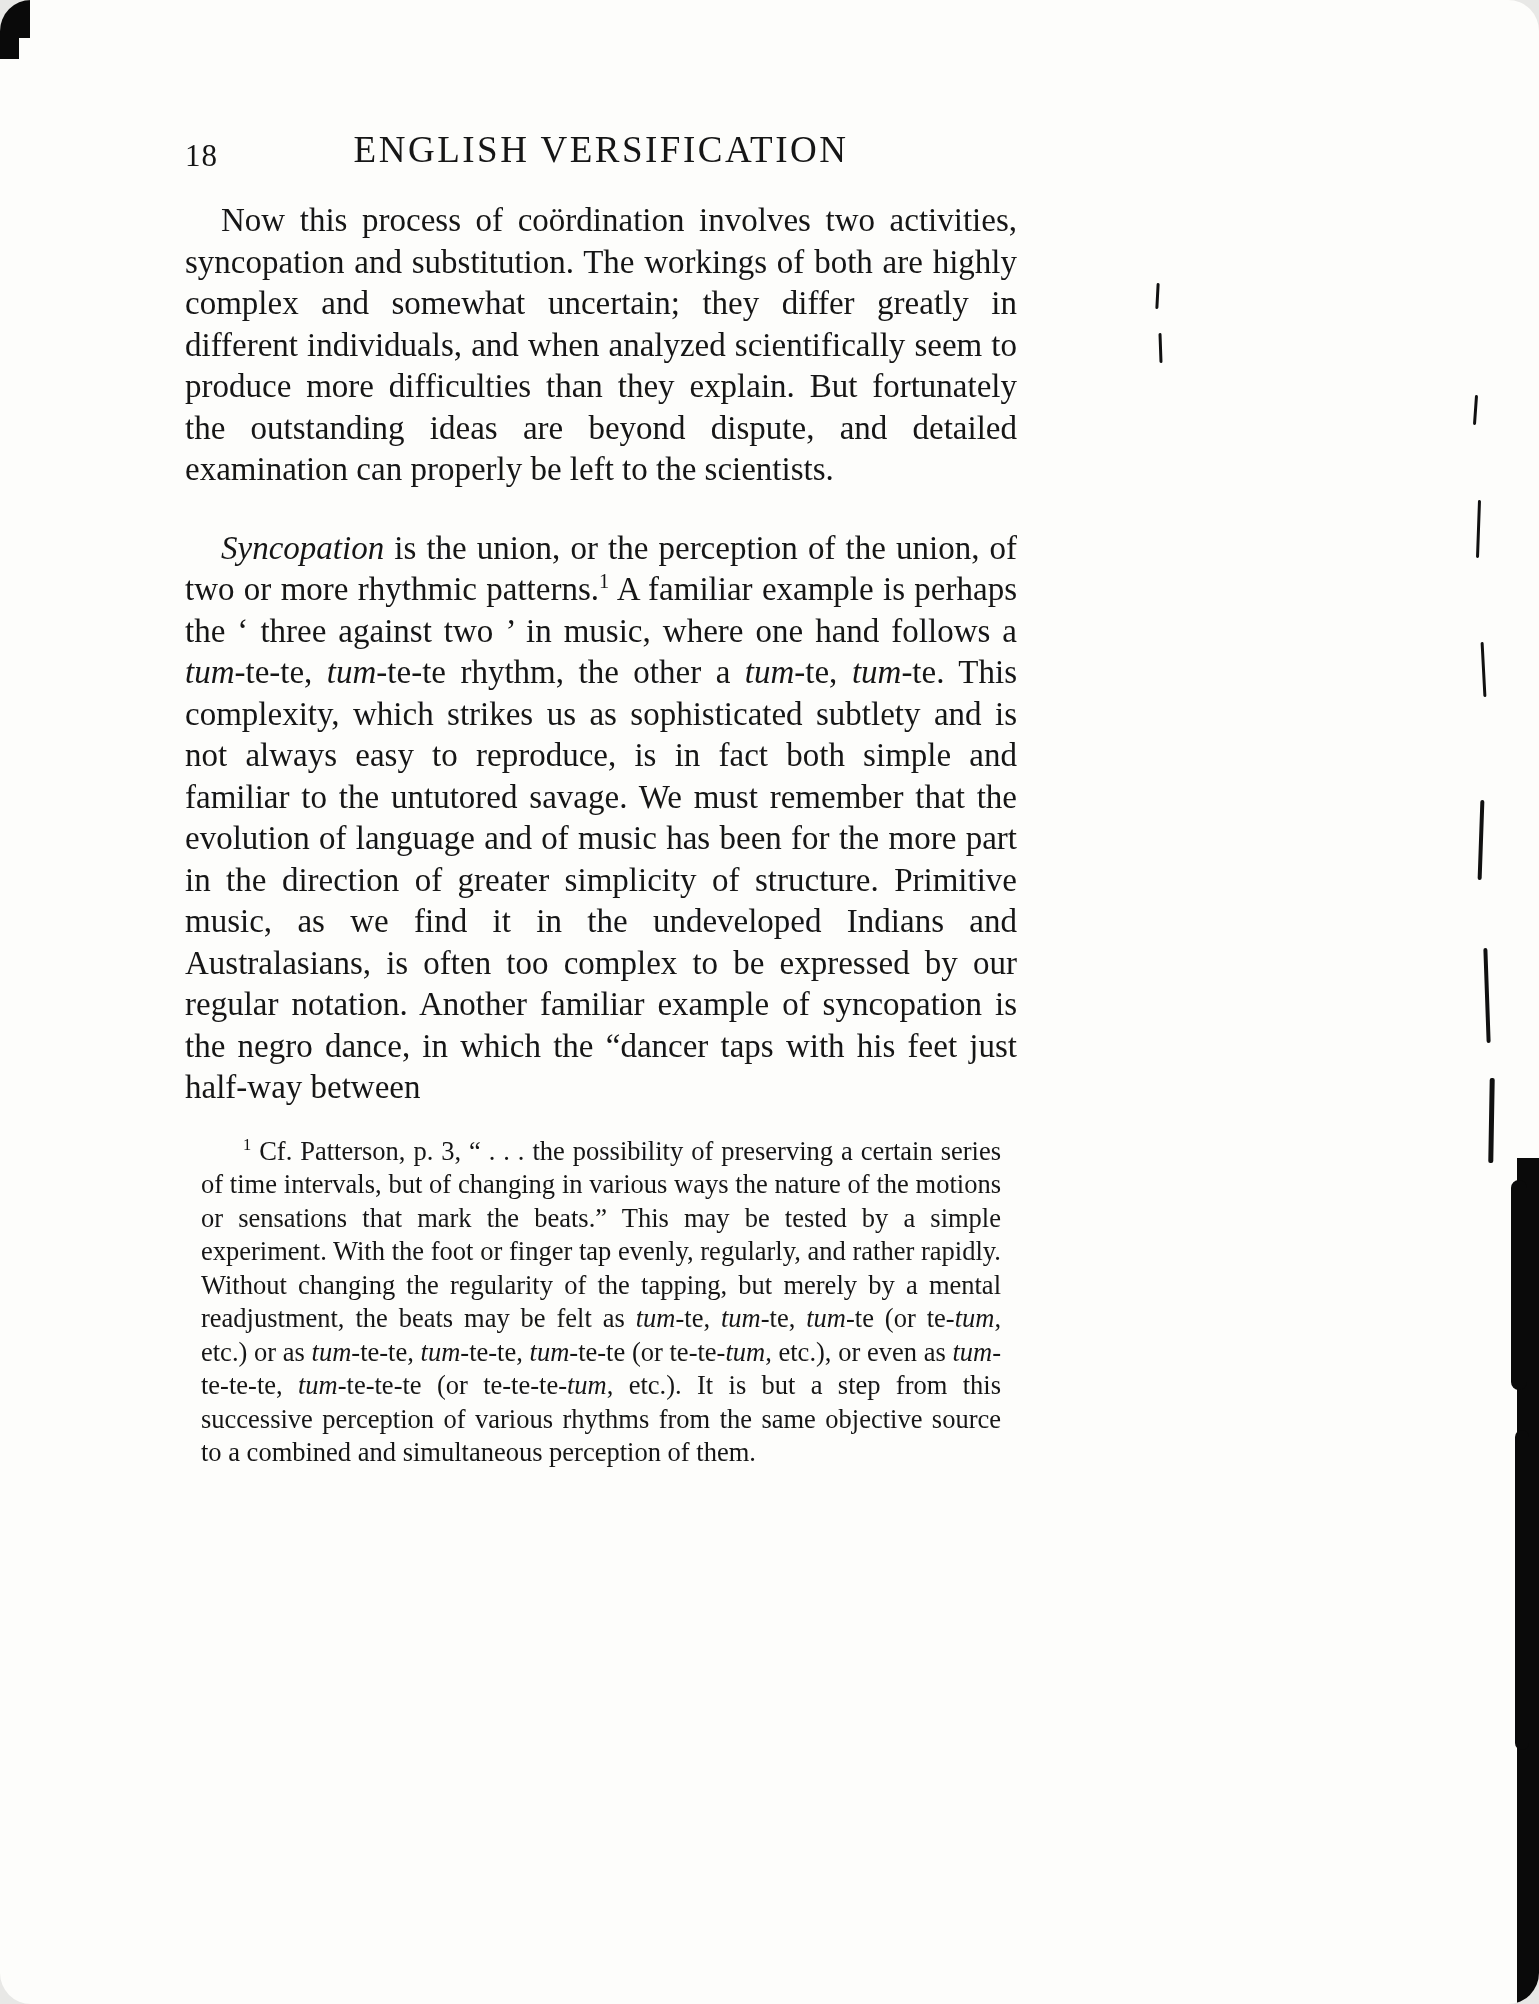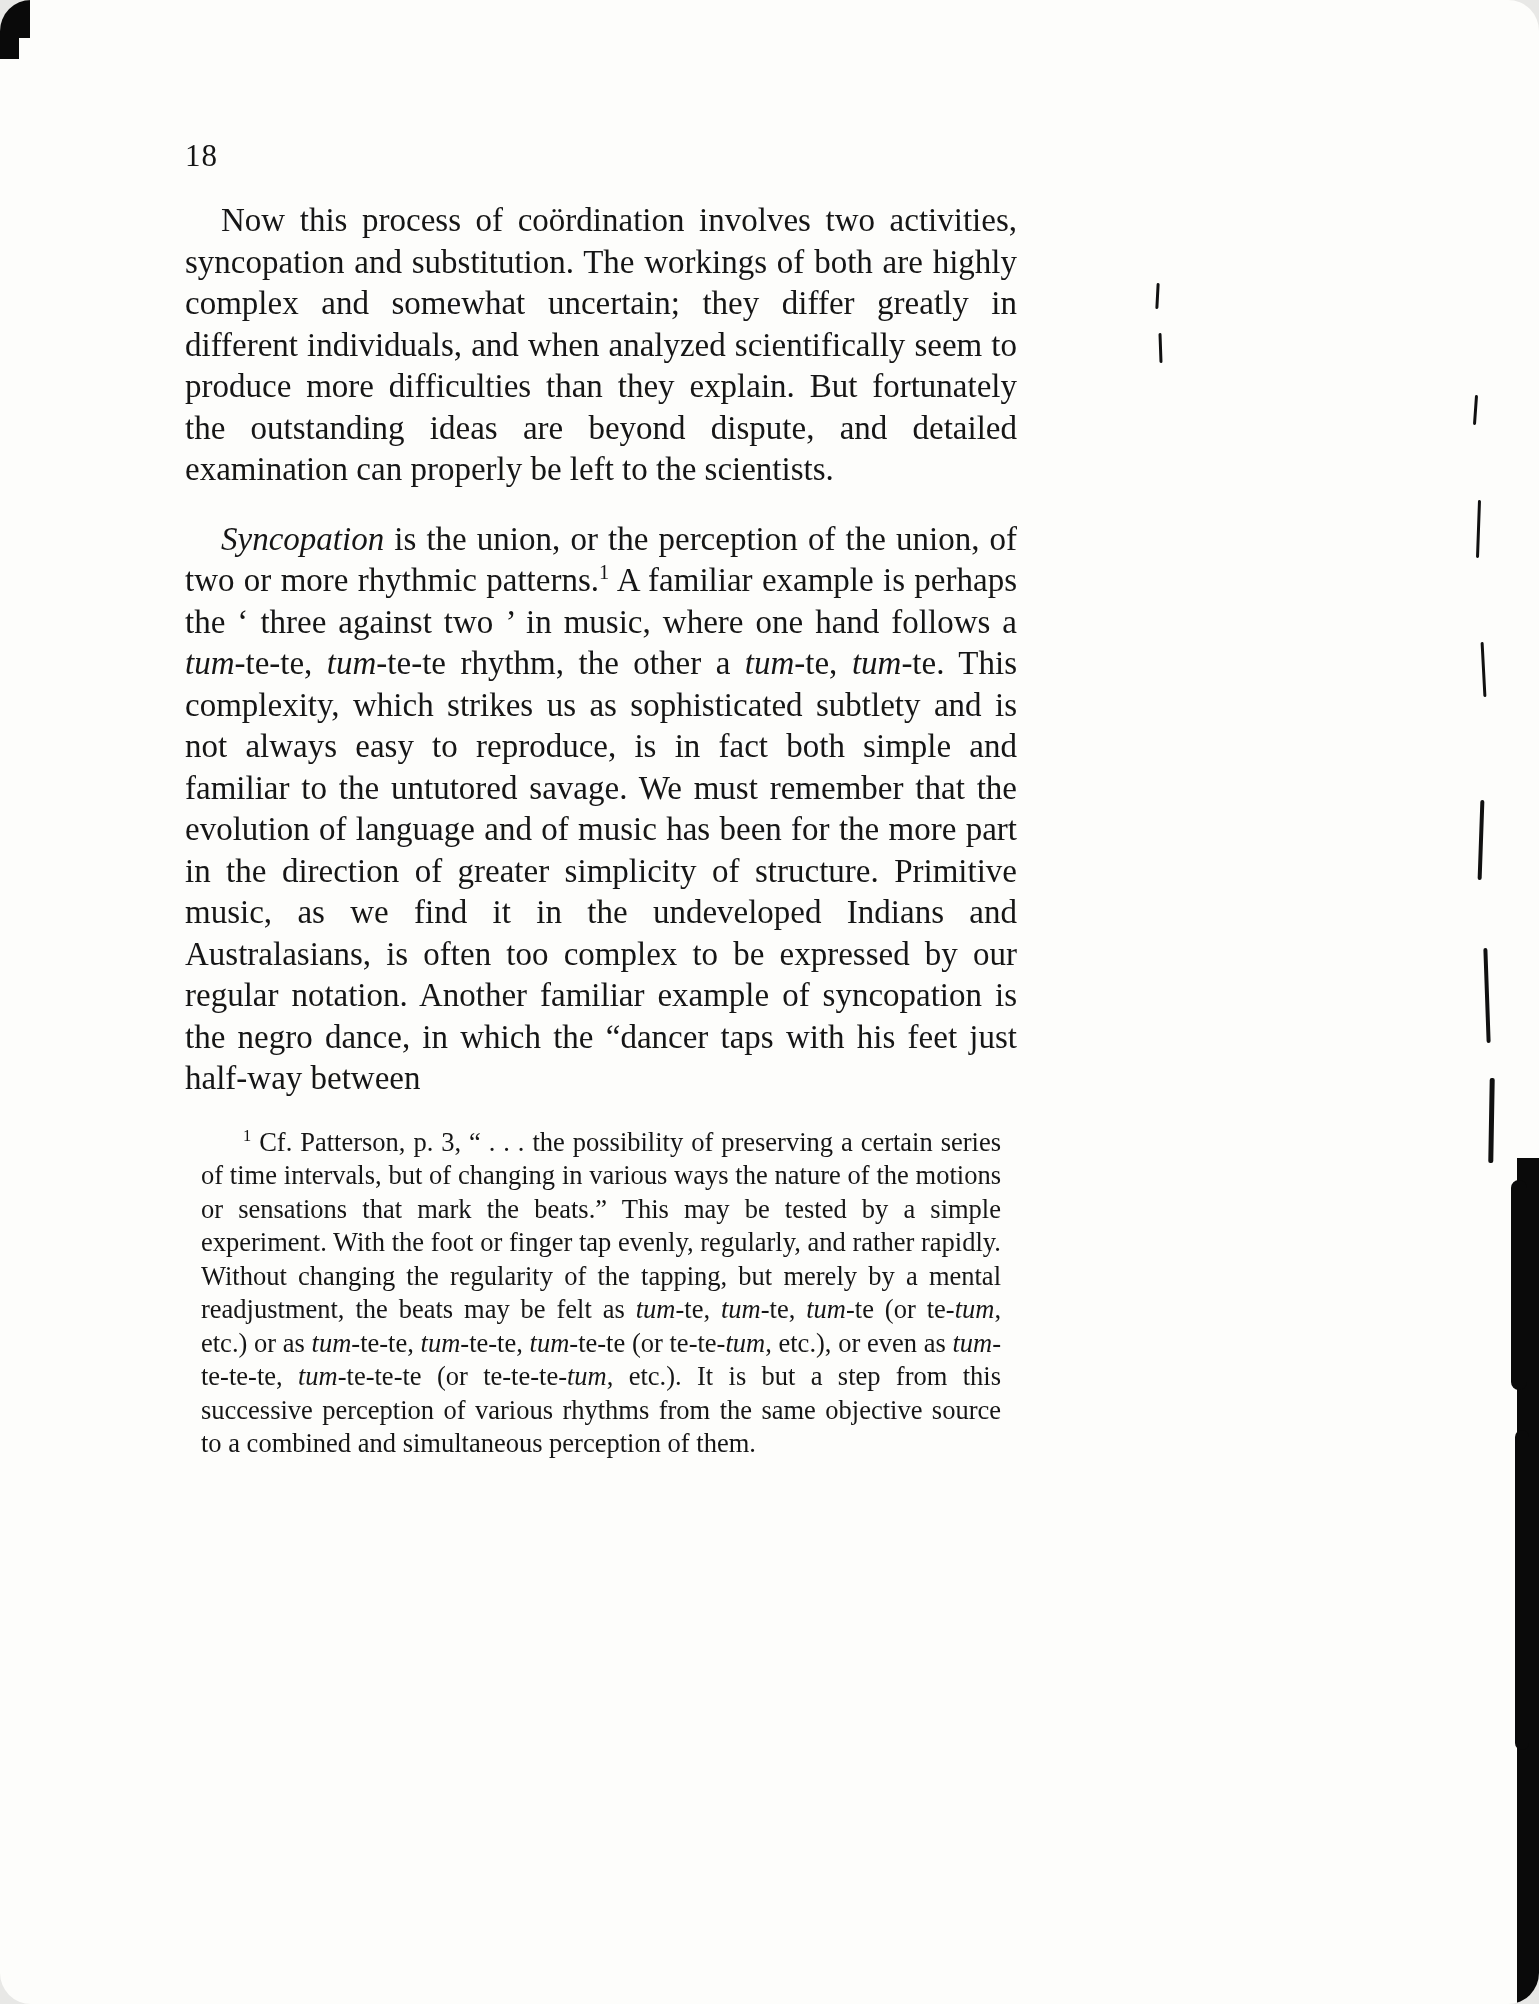--- a/index.html
+++ b/index.html
@@ -43,21 +43,21 @@
   .body-text{
     font-size:33px;
     line-height:41.5px;
     text-align:justify;
   }
   .body-text p{
     margin:0;
     text-indent:36px;
   }
   .body-text p + p{
-    margin-top:28px;
+    margin-top:37px;
   }
   .footnote{
     margin-top:26px;
     font-size:26.5px;
     line-height:33.5px;
     text-align:justify;
   }
   .footnote p{
     margin:16px;
     text-indent:42px;
@@ -97,20 +97,21 @@
   <div class="mark m4"></div>
   <div class="mark m5"></div>
   <div class="mark m6"></div>
   <div class="mark m7"></div>
   <div class="mark m8"></div>
 
   <div class="content">
 
     <div class="header-row">
       <span class="page-number">18</span>
+      <div class="header-title">ENGLISH VERSIFICATION</div>
     </div>
 
     <div class="body-text">
       <p><span>Now this process of coördination involves two activities, syncopation and substitution. The workings of both are highly complex and somewhat uncertain; they differ greatly in different individuals, and when analyzed scientifically seem to produce more difficulties than they explain. But fortunately the outstanding ideas are beyond dispute, and detailed examination can properly be left to the scientists.</span></p>
       <p><span class="it">Syncopation</span><span> is the union, or the perception of the union, of two or more rhythmic patterns.</span><sup>1</sup><span> A familiar example is perhaps the ‘ three against two ’ in music, where one hand follows a </span><span class="it">tum</span><span>-te-te, </span><span class="it">tum</span><span>-te-te rhythm, the other a </span><span class="it">tum</span><span>-te, </span><span class="it">tum</span><span>-te. This complexity, which strikes us as sophisticated subtlety and is not always easy to reproduce, is in fact both simple and familiar to the untutored savage. We must remember that the evolution of language and of music has been for the more part in the direction of greater simplicity of structure. Primitive music, as we find it in the undeveloped Indians and Australasians, is often too complex to be expressed by our regular notation. Another familiar example of syncopation is the negro dance, in which the “dancer taps with his feet just half-way between</span></p>
     </div>
 
     <div class="footnote">
       <p><sup>1</sup><span> Cf. Patterson, p. 3, “ . . . the possibility of preserving a certain series of time intervals, but of changing in various ways the nature of the motions or sensations that mark the beats.” This may be tested by a simple experiment. With the foot or finger tap evenly, regularly, and rather rapidly. Without changing the regularity of the tapping, but merely by a mental readjustment, the beats may be felt as </span><span class="it">tum</span><span>-te, </span><span class="it">tum</span><span>-te, </span><span class="it">tum</span><span>-te (or te-</span><span class="it">tum</span><span>, etc.) or as </span><span class="it">tum</span><span>-te-te, </span><span class="it">tum</span><span>-te-te, </span><span class="it">tum</span><span>-te-te (or te-te-</span><span class="it">tum</span><span>, etc.), or even as </span><span class="it">tum</span><span>-te-te-te, </span><span class="it">tum</span><span>-te-te-te (or te-te-te-</span><span class="it">tum</span><span>, etc.). It is but a step from this successive perception of various rhythms from the same objective source to a combined and simultaneous perception of them.</span></p>
     </div>

